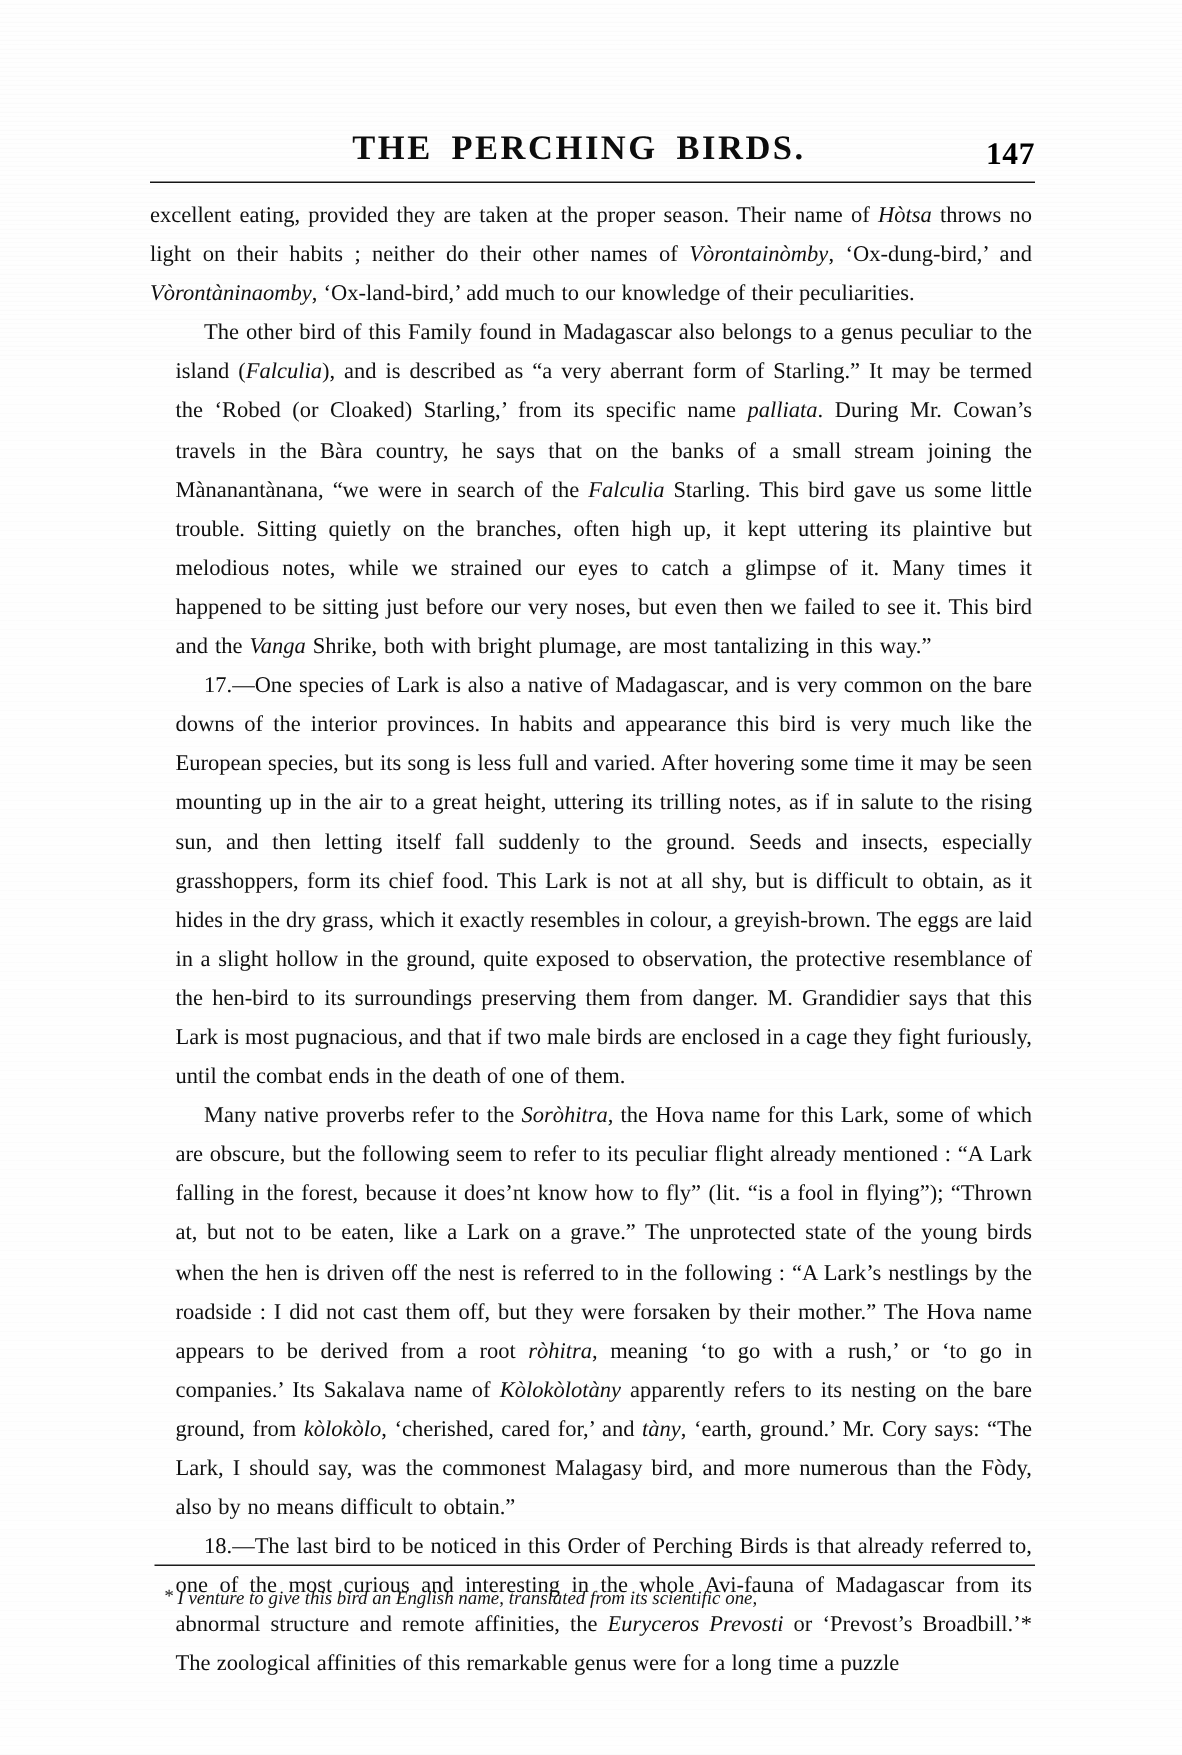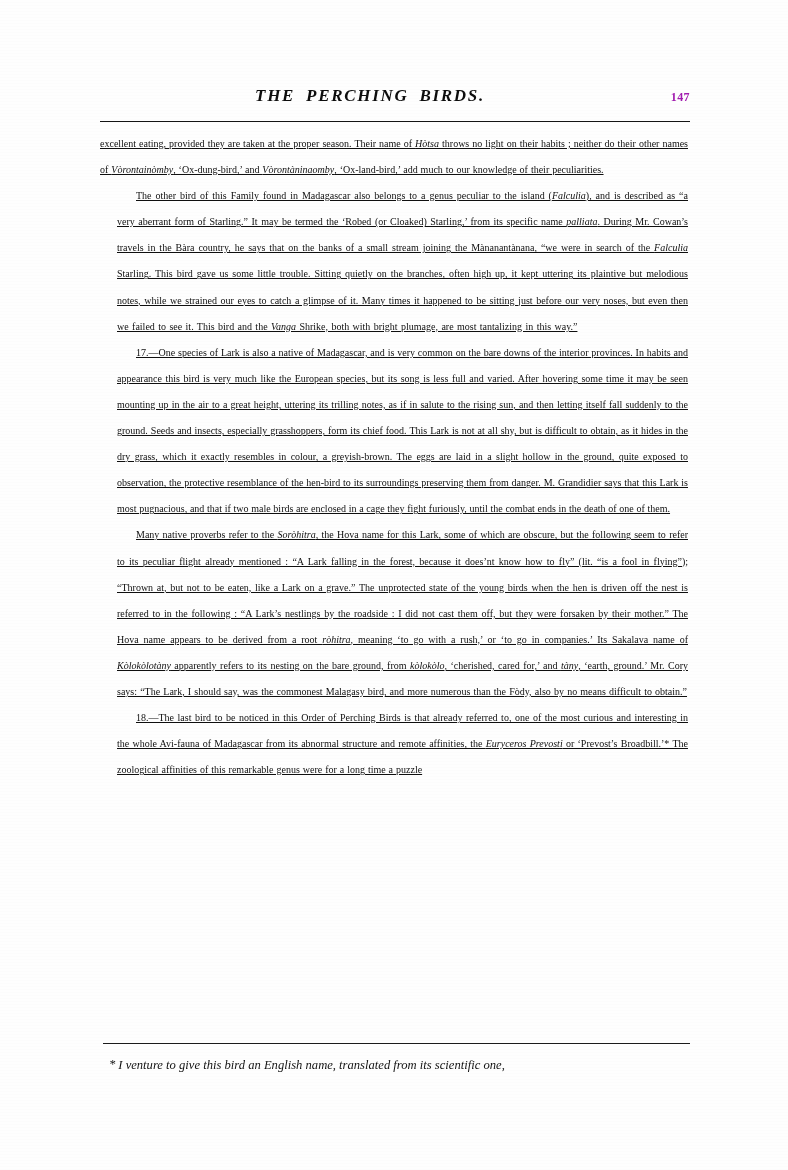--- a/index.html
+++ b/index.html
@@ -27,62 +27,60 @@
   
   .head-zone {
     position: absolute;
     left: 100px;
     top: 86px;
     width: 590px;
     height: 36px;
   }
   .head-title {
     position: absolute;
-    left: 0;
+    left: 16px;
     top: 0;
     width: 540px;
     text-align: center;
-    font-style: italic;
     font-weight: 700;
-    font-size: 17px;
+    font-size: 23px;
     letter-spacing: 1.7px;
     word-spacing: 5px;
     color: #0d0d0d;
     white-space: nowrap;
   }
   .folio {
     position: absolute;
     right: 0;
     top: 4px;
     font-weight: 700;
-    font-size: 12px;
+    font-size: 21px;
     letter-spacing: 0.4px;
-    color: #a21caf;
+    color: #000000;
   }
   .head-rule {
     position: absolute;
     left: 100px;
     top: 121px;
     width: 590px;
     height: 0;
     border-top: 1.7px solid #141414;
   }
 
   
   .textblock {
     position: absolute;
     left: 100px;
     top: 131px;
     width: 588px;
-    font-size: 10px;
+    font-size: 15px;
     line-height: 26.1px;
     text-align: justify;
     text-justify: inter-word;
     color: #0f0f0f;
-    text-decoration: underline;
     -webkit-font-smoothing: none;
   }
   .textblock p {
     margin: 0;
     text-indent: 0;
   }
   .textblock p.indent {
     text-indent: 19px;
     margin-left: 17px;
   }

